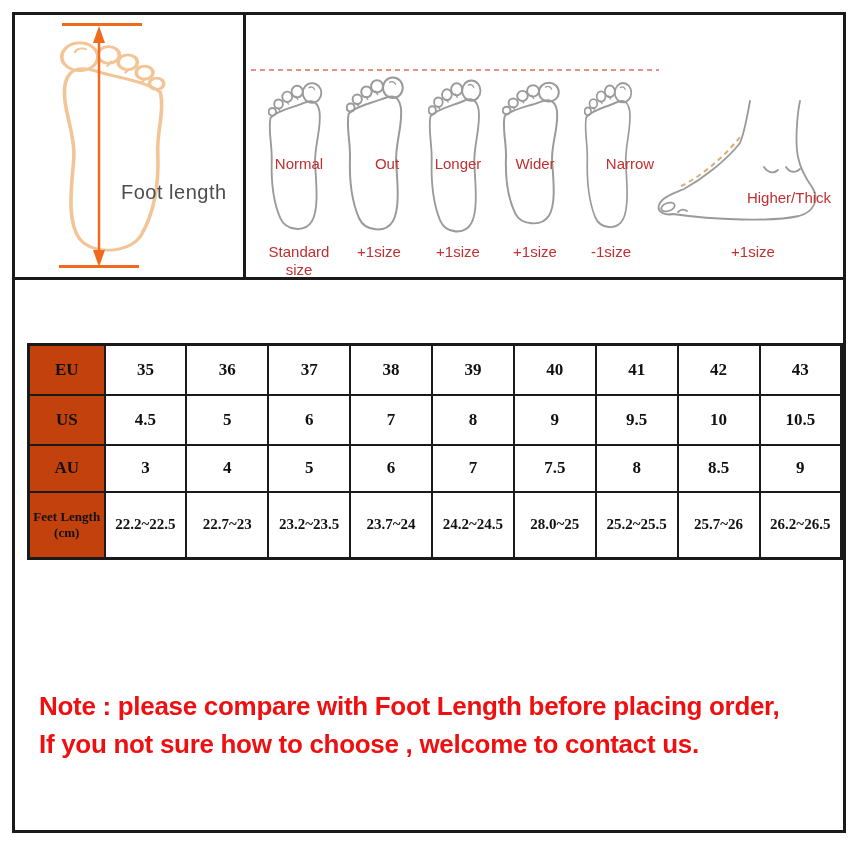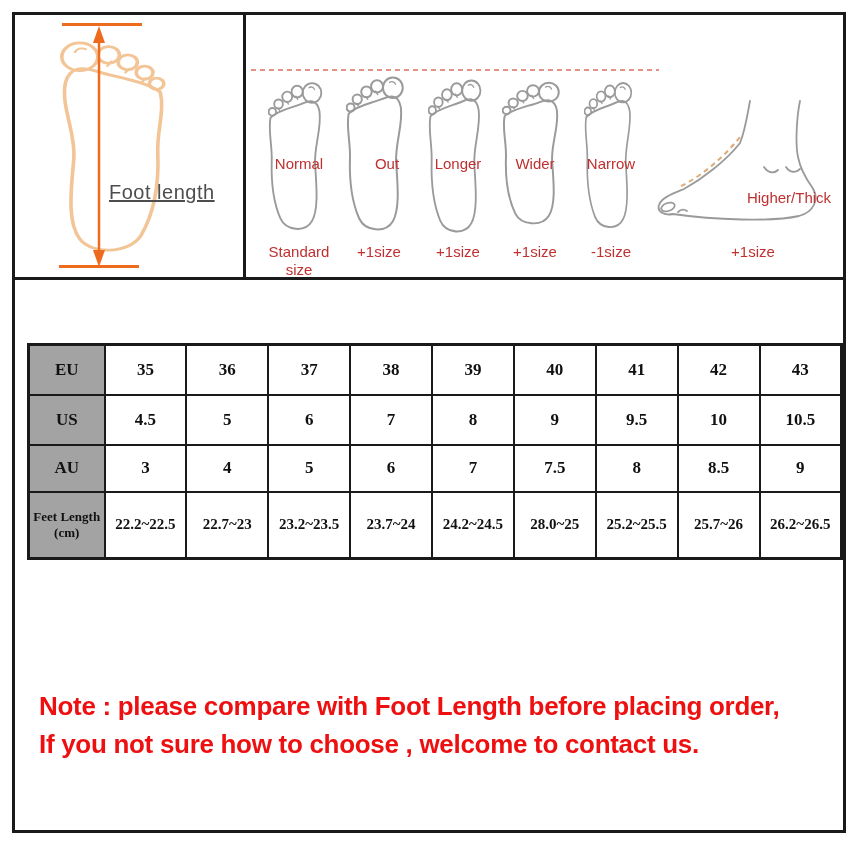--- a/index.html
+++ b/index.html
@@ -26,25 +26,24 @@
     border-bottom: 3px solid #1a1a1a;
   }
   .measure-panel {
     position: relative;
     width: 231px; height: 262px;
     border-right: 3px solid #1a1a1a;
     flex: none;
   }
   .measure-caption {
     position: absolute;
-    left: 94px; top: 166px;
+    left: 106px; top: 166px;
     font-size: 20px;
     color: #4d4d4d;
     letter-spacing: 0.5px;
-    text-decoration: underline;
   }
   .fit-panel {
     position: relative;
     flex: 1;
     height: 262px;
   }
   .toe-dash-line {
     position: absolute;
     left: 5px; top: 54px;
     width: 408px; height: 2px;
@@ -104,21 +103,21 @@
     color: #ffffff;
     font-size: 22px;
     height: 37px;
     letter-spacing: 0.5px;
     border-color: #040404;
   }
   .size-table tr.r-std td { height: 50px; font-size: 17px; }
   .size-table tr.r-au td { height: 47px; font-size: 17px; }
   .size-table tr.r-fl td { height: 67px; font-size: 15px; }
   .size-table td.rh {
-    background: #a3a3a3;
+    background: #c2410c;
     font-size: 18px;
   }
   .size-table tr.r-fl td.rh {
     font-size: 13px;
     line-height: 16px;
     padding: 2px;
   }
 
   .note {
     position: absolute;
@@ -206,21 +205,21 @@
             <ellipse cx="14" cy="108" rx="7" ry="4" transform="rotate(-20 14 108)"></ellipse>
             <path d="M 24 113 C 27 110 30 110 33 112"></path>
           </g>
           <path d="M 27 87 C 48 77 70 58 86 38" fill="none" stroke="#dcab76" stroke-width="2" stroke-dasharray="5 4"></path>
         </svg>
 
         <div class="shape-label" style="left:53px;">Normal</div>
         <div class="shape-label" style="left:141px;">Out</div>
         <div class="shape-label" style="left:212px;">Longer</div>
         <div class="shape-label" style="left:289px;">Wider</div>
-        <div class="shape-label" style="left:365px;">Narrow</div>
+        <div class="shape-label" style="left:384px;">Narrow</div>
         <div class="instep-shape-label" style="left:543px;">Higher/Thick</div>
 
         <div class="adjust-label" style="left:53px;">Standard size</div>
         <div class="adjust-label" style="left:133px;">+1size</div>
         <div class="adjust-label" style="left:212px;">+1size</div>
         <div class="adjust-label" style="left:289px;">+1size</div>
         <div class="adjust-label" style="left:365px;">-1size</div>
         <div class="adjust-label" style="left:507px;">+1size</div>
       </div>
     </div>

